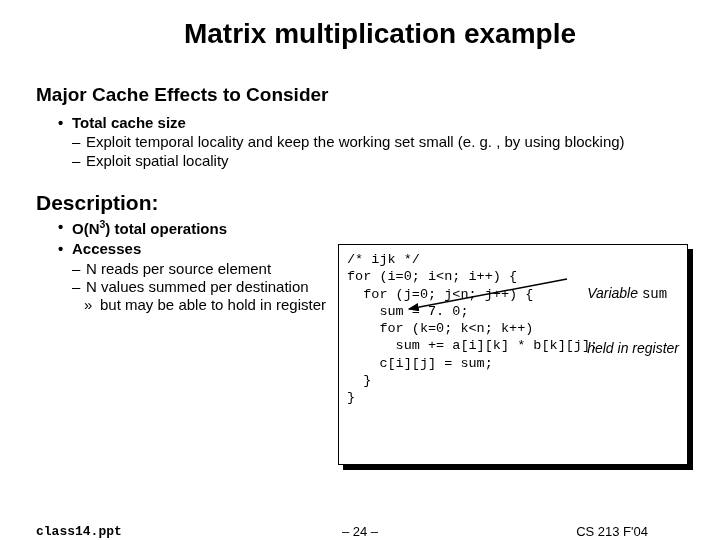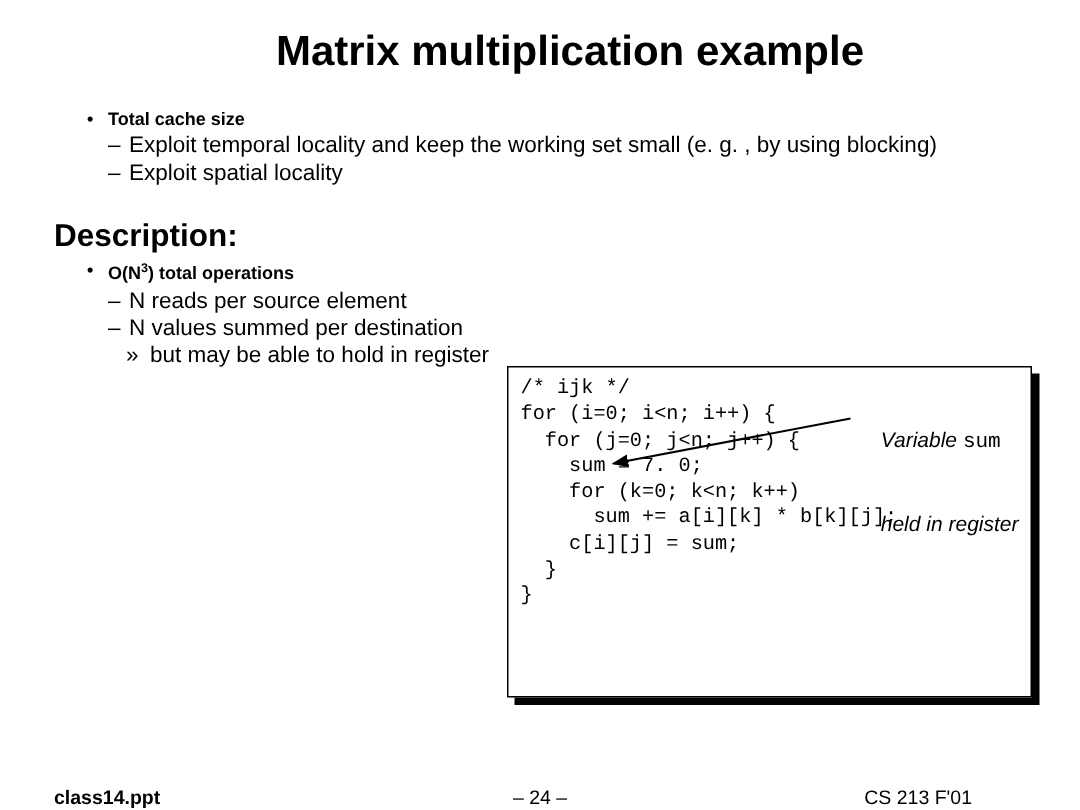--- a/index.html
+++ b/index.html
@@ -14,31 +14,31 @@
   }
   .slide {
     padding: 18px 36px 0 36px;
     position: relative;
     height: 100%;
   }
   .title {
     font-size: 28px;
     font-weight: bold;
     text-align: center;
-    margin-bottom: 22px;
+    margin-bottom: 34px;
     margin-left: 40px;
   }
   .h2 {
     font-size: 19px;
     font-weight: bold;
     margin-bottom: 8px;
   }
   .bullets { margin-left: 22px; }
   .b1 {
-    font-size: 12px;
+    font-size: 15px;
     font-weight: bold;
     margin: 3px 0 2px 0;
     position: relative;
     padding-left: 14px;
   }
   .b1::before {
     content: "•";
     position: absolute;
     left: 0;
   }
@@ -118,50 +118,52 @@
   }
 
   .footer {
     position: absolute;
     bottom: 16px;
     left: 36px;
     right: 36px;
     font-size: 13px;
   }
   .foot-left {
-    font-family: Liberation Sans, sans-serif;
+    font-family: Liberation Mono, monospace;
     font-weight: bold;
     position: absolute;
     left: 0;
   }
   .foot-center {
     position: absolute;
     left: 50%;
     transform: translateX(-50%);
   }
   .foot-right {
     position: absolute;
     right: 36px;
   }
 </style>
 </head>
 <body>
 
 <div class="slide">
   <div class="title">Matrix multiplication example</div>
 
+  <div class="h2">Major Cache Effects to Consider</div>
   <div class="bullets">
     <div class="b1">Total cache size</div>
     <div class="b2">Exploit temporal locality and keep the working set small (e. g. , by using blocking)</div>
 
     <div class="left-col">
       <div class="b2">Exploit spatial locality</div>
 
       <div class="desc-head" style="margin-left:-22px;">Description:</div>
       <div class="b1"><span>O(N</span><span class="sup">3</span><span>) total operations</span></div>
+      <div class="b1">Accesses</div>
     </div>
     <div style="clear:both"></div>
     <div class="b2">N reads per source element</div>
     <div class="b2">N values summed per destination</div>
     <div class="b3">but may be able to hold in register</div>
   </div>
 
   <div class="codebox-wrap">
     <div class="codebox-shadow"></div>
     <div class="codebox"><span>/* ijk */</span>
@@ -184,15 +186,15 @@
           </marker>
         </defs>
         <line x1="228" y1="34" x2="70" y2="64" stroke="#000" stroke-width="1.4" marker-end="url(#ah)"></line>
       </svg>
     </div>
   </div>
 
   <div class="footer">
     <span class="foot-left">class14.ppt</span>
     <span class="foot-center">– 24 –</span>
-    <span class="foot-right">CS 213 F'01</span>
+    <span class="foot-right">CS 213 F'04</span>
   </div>
 </div>
 
 </body></html>

